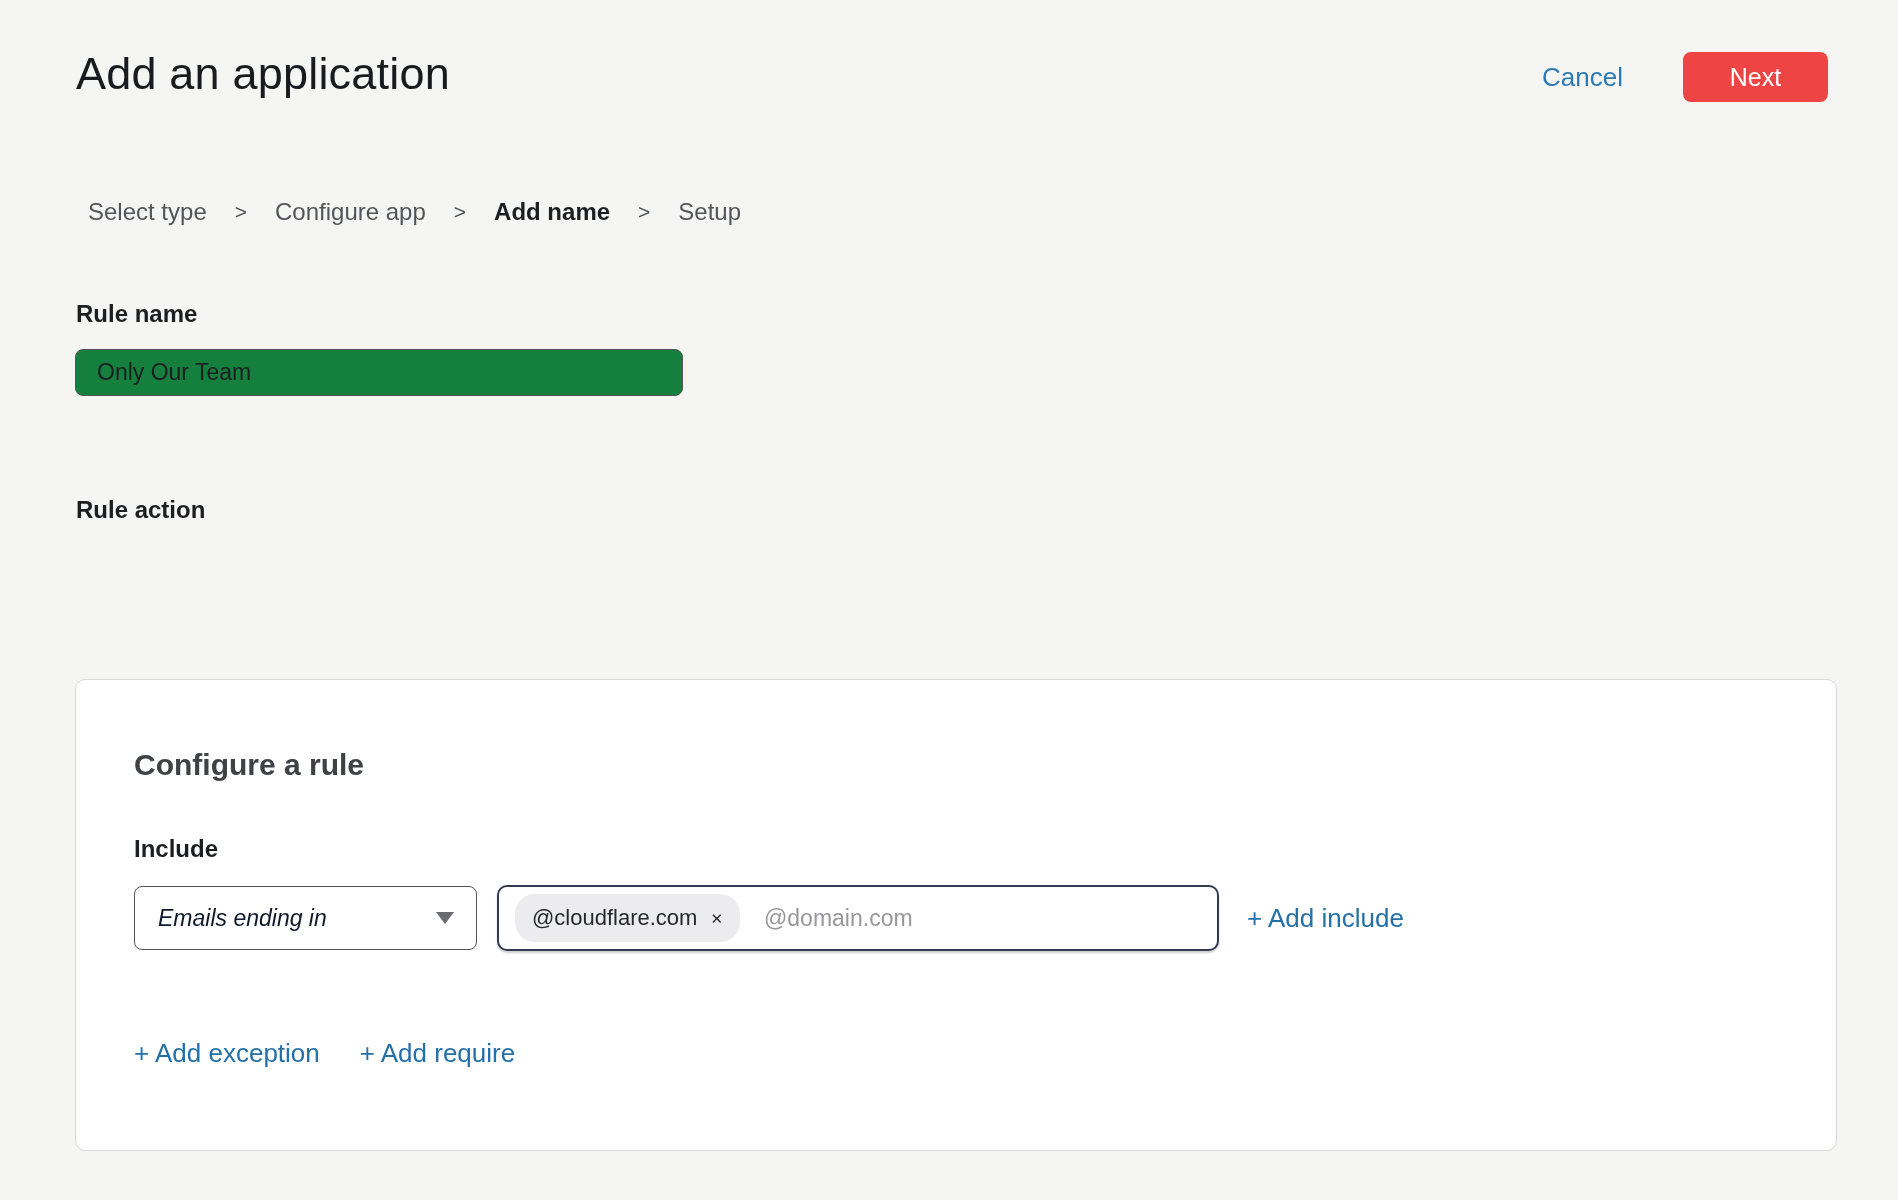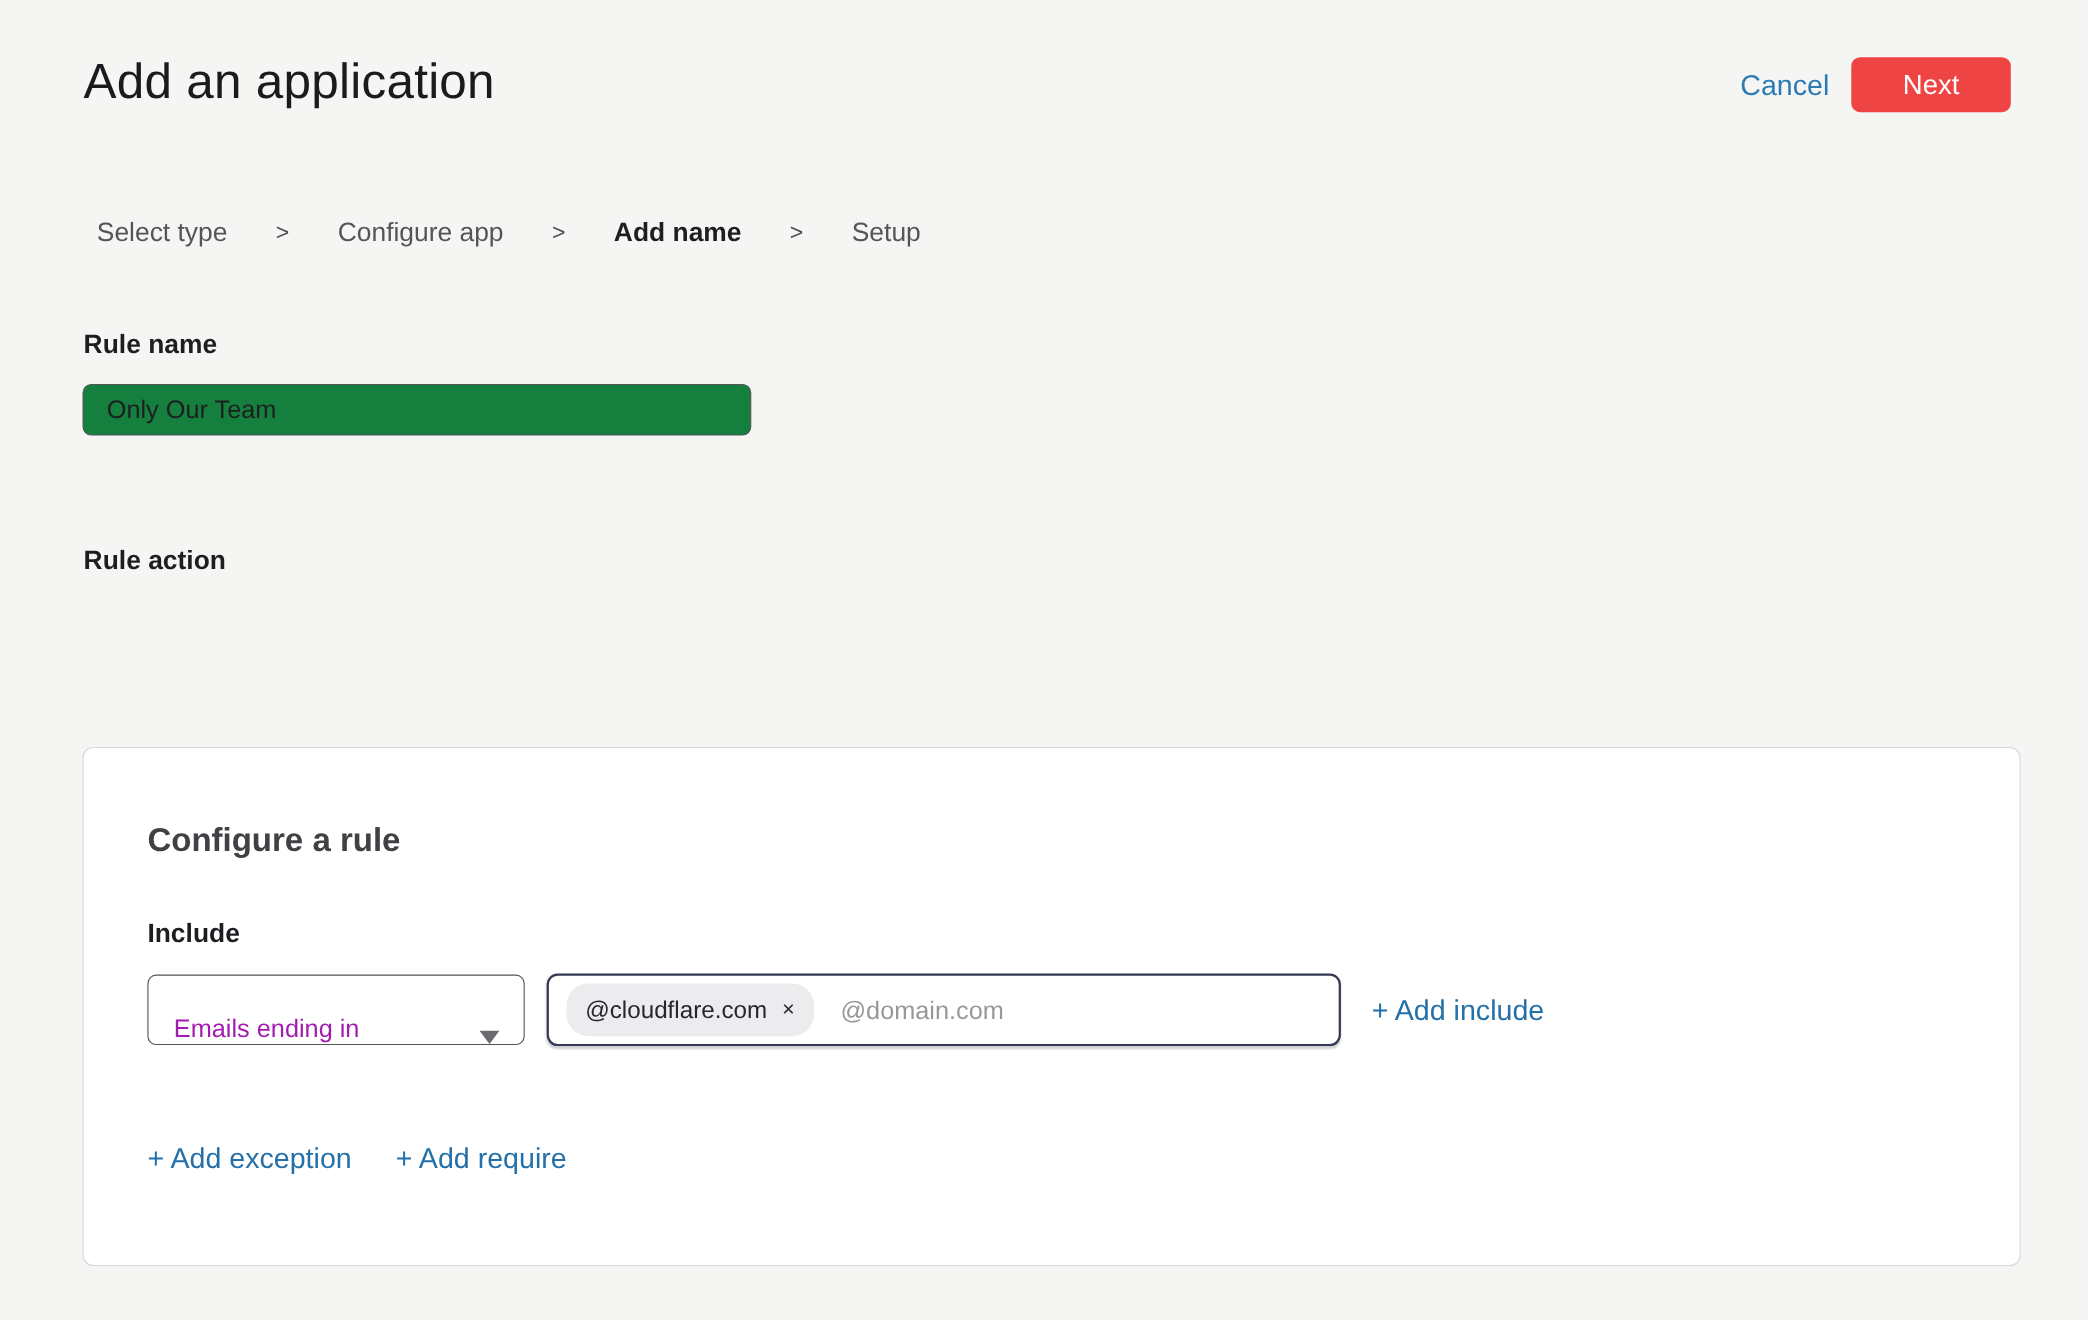--- a/index.html
+++ b/index.html
@@ -12,36 +12,36 @@
   }
   .screen { position: relative; width: 1898px; height: 1200px; padding-left: 32px; }
 
   
   .page-title {
     position: absolute; left: 76px; top: 48px;
     font-size: 45px; font-weight: 400; letter-spacing: 0.2px; color: #1a1b1e;
   }
   .header-actions {
     position: absolute; top: 52px; right: 70px;
-    display: flex; align-items: center; gap: 20px; height: 50px;
+    display: flex; align-items: center; gap: 60px; height: 50px;
   }
   .cancel-link {
     font-size: 26px; color: #2b7ab3; cursor: pointer; background: none; border: none;
     font-family: inherit;
   }
   .next-btn {
     width: 145px; height: 50px; background: #ef4444; color: #ffffff;
     border: none; border-radius: 8px; font-size: 25px; font-family: inherit;
     cursor: pointer; display: flex; align-items: center; justify-content: center;
   }
 
   
   .steps {
     position: absolute; left: 88px; top: 198px;
-    display: flex; align-items: center; gap: 44px; font-size: 24px; color: #54555a;
+    display: flex; align-items: center; gap: 28px; font-size: 24px; color: #54555a;
   }
   .step { cursor: pointer; }
   .step.active { font-weight: 700; color: #1d1e21; }
   .step-sep { font-size: 21px; color: #4e4f54; }
 
   
   .field-label {
     position: absolute; left: 76px; font-size: 24px; font-weight: 700; color: #1d1e21;
   }
   .label-rule-name { top: 300px; }
@@ -82,23 +82,24 @@
     position: absolute; left: 58px; top: 155px;
     font-size: 24px; font-weight: 700; color: #1d1e21;
   }
   .include-row {
     position: absolute; left: 58px; top: 205px;
     display: flex; align-items: center; height: 66px;
   }
   .selector-box {
     width: 343px; height: 64px;
     border: 1.5px solid #53545a; border-radius: 8px; background: #ffffff;
-    display: flex; align-items: flex-end; justify-content: space-between;
-    padding: 0 22px 0 23px; font-size: 23px; color: #a21caf; cursor: pointer;
+    display: flex; align-items: center; justify-content: space-between;
+    padding: 0 22px 0 23px; font-size: 23px; color: #0f172a; cursor: pointer;
     flex-shrink: 0;
+    font-style: italic;
   }
   .email-box {
     width: 722px; height: 66px; margin-left: 20px;
     border: 2px solid #333a52; border-radius: 10px; background: #ffffff;
     display: flex; align-items: center; padding: 0 16px;
     box-shadow: 0 2px 2px rgba(40,40,50,0.22);
     flex-shrink: 0;
   }
   .tag-pill {
     display: inline-flex; align-items: center; height: 48px;

